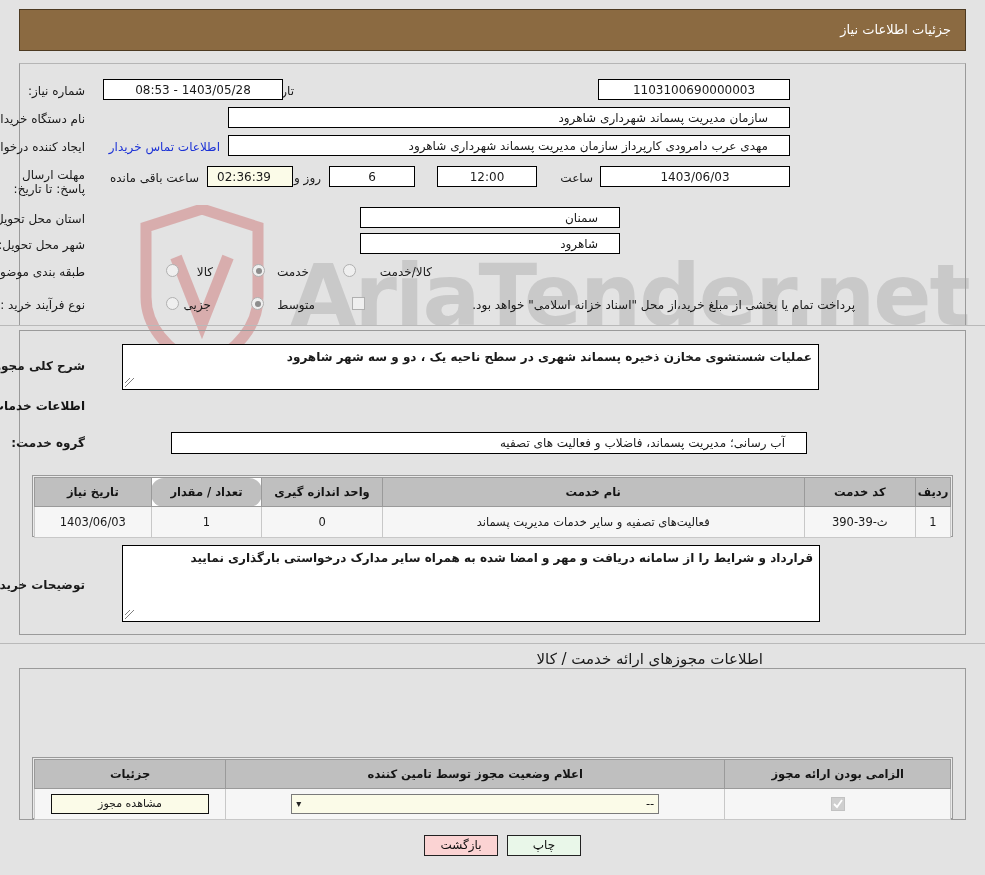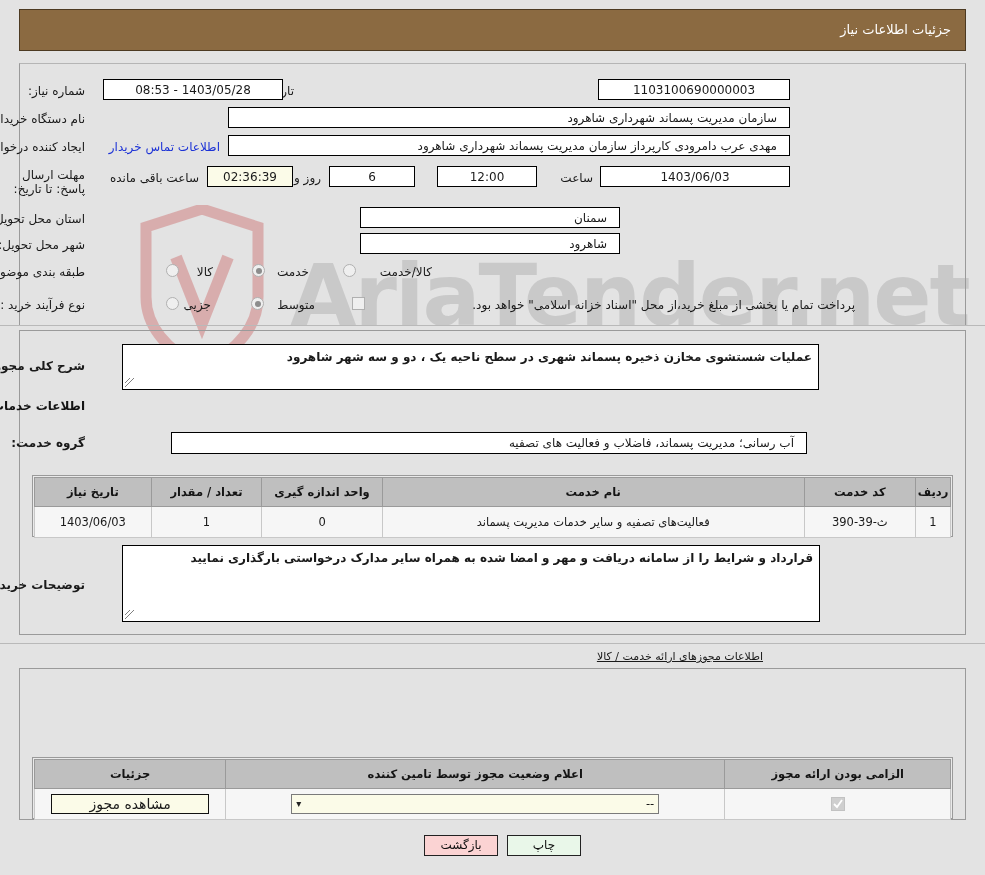--- a/index.html
+++ b/index.html
@@ -100,21 +100,21 @@
   }
   .fld {
     position: absolute;
     border: 1px solid #000;
     background: #fff;
     box-sizing: border-box;
     font-size: 12px;
     line-height: 20px;
     text-align: center;
     color: #1a1a1a;
-    padding: 0 12px;
+    padding: 0 21px;
     white-space: nowrap;
     overflow: hidden;
     z-index: 3;
   }
   .fld.rt { text-align: right; }
   .fld.cream { background: #fbfbe8; }
   .link {
     position: absolute;
     color: #1c32d6;
     font-size: 12px;
@@ -212,25 +212,24 @@
   .tbl-wrap {
     position: absolute;
     border: 1px solid #9a9a9a;
     background: #eaeaea;
     box-sizing: border-box;
     z-index: 3;
   }
 
   .sect-note {
     position: absolute;
-    font-size: 11px;
-    color: #1a1a1a;
-    white-space: nowrap;
-    z-index: 3;
-    text-decoration: underline;
+    font-size: 15px;
+    color: #1a1a1a;
+    white-space: nowrap;
+    z-index: 3;
   }
 
   
   .sel {
     border: 1px solid #7a7a7a;
     background: #fbfbe8;
     height: 20px;
     line-height: 18px;
     font-size: 11.5px;
     box-sizing: border-box;
@@ -246,21 +245,21 @@
     position: absolute;
     left: 4px; top: 0;
     font-size: 10px;
     color: #222;
   }
   .btn-view {
     border: 1px solid #111;
     background: #fbfbe8;
     height: 20px;
     line-height: 18px;
-    font-size: 14px;
+    font-size: 11px;
     box-sizing: border-box;
     display: inline-block;
     width: 158px;
     text-align: center;
     color: #1a1a1a;
     cursor: pointer;
   }
   .chk-dis {
     display: inline-block;
     width: 14px; height: 14px;
@@ -376,21 +375,21 @@
   <div class="fld rt" style="right:178px; top:432px; width:636px; height:22px;">آب رسانی؛ مدیریت پسماند، فاضلاب و فعالیت های تصفیه</div>
 
   <div class="tbl-wrap" style="right:32px; top:475px; width:921px; height:62px;">
     <table class="tbl" style="position:relative; right:auto; top:auto; width:917px; margin:1px;">
       <thead>
         <tr>
           <th style="width:32px;">ردیف</th>
           <th style="width:110px;">کد خدمت</th>
           <th style="width:430px;">نام خدمت</th>
           <th style="width:120px;">واحد اندازه گیری</th>
-          <th style="width:110px;">تعداد / مقدار</th>
+          <th style="width:110px;border-radius:13px;">تعداد / مقدار</th>
           <th style="width:115px;">تاریخ نیاز</th>
         </tr>
       </thead>
       <tbody>
         <tr>
           <td>1</td>
           <td>ث-39-390</td>
           <td>فعالیت‌های تصفیه و سایر خدمات مدیریت پسماند</td>
           <td>0</td>
           <td>1</td>

